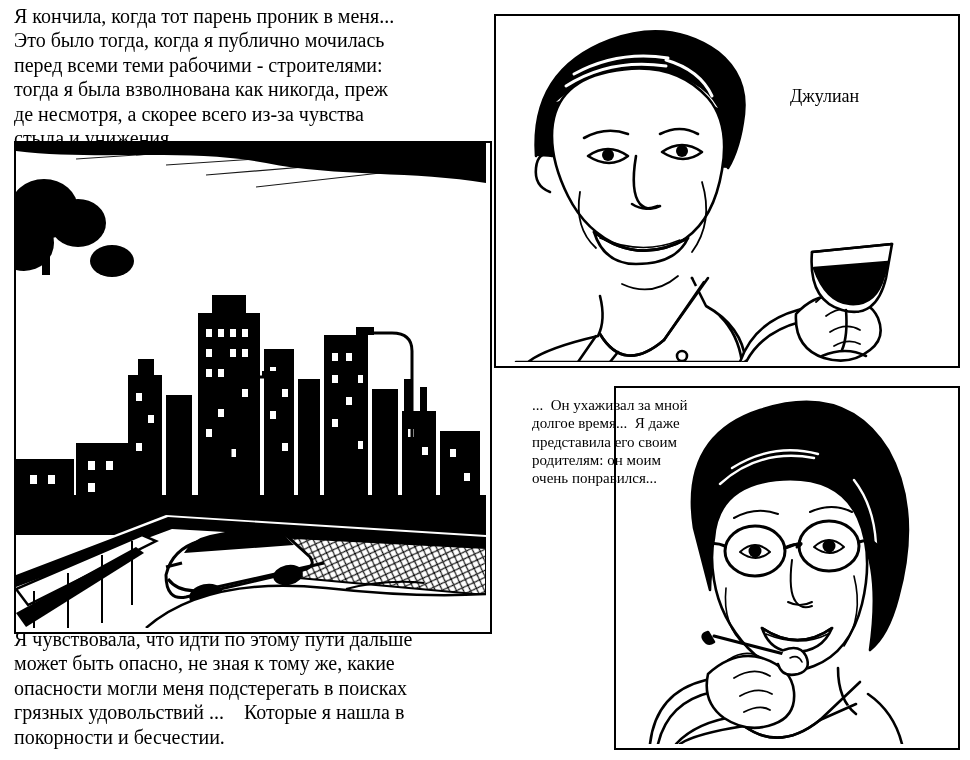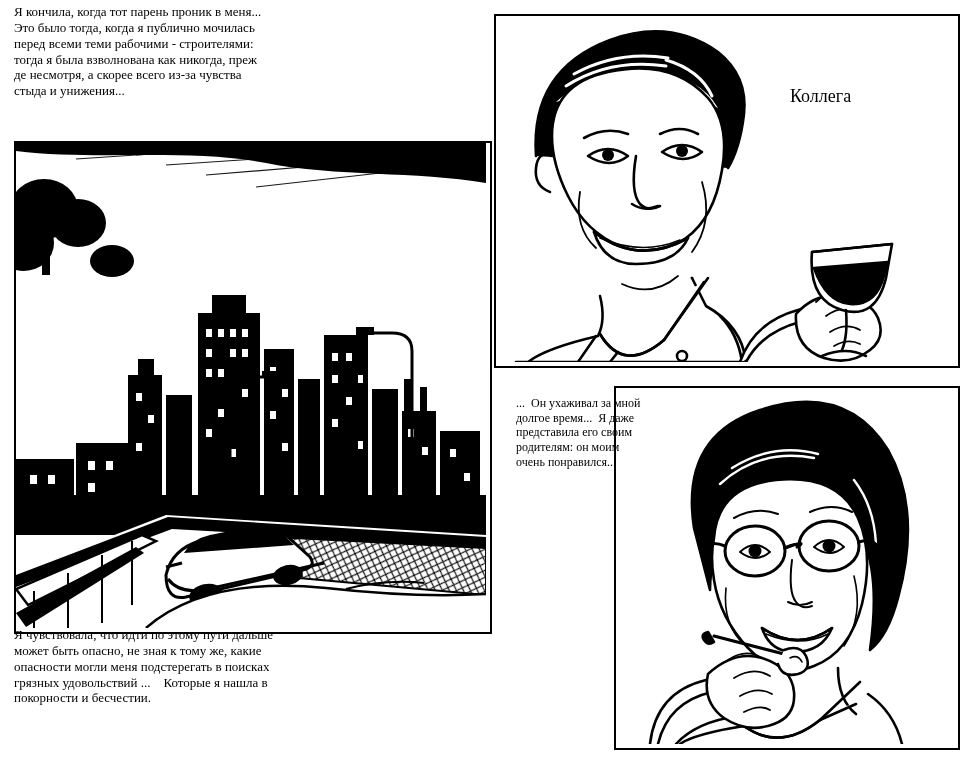--- a/index.html
+++ b/index.html
@@ -18,21 +18,21 @@
   .page {
     position: relative;
     width: 970px;
     height: 760px;
   }
 
   
   .caption {
     position: absolute;
     font-family: "Liberation Serif", serif;
-    font-size: 13px;
+    font-size: 20px;
     line-height: 1.22;
     color: #000;
     white-space: pre-wrap;
     text-align: left;
   }
 
   
   #narration-top {
     left: 14px;
     top: 4px;
@@ -84,24 +84,24 @@
     position: absolute;
     left: 614px;
     top: 386px;
     width: 342px;
     height: 360px;
     border: 2px solid #000;
     background: #ffffff;
     overflow: hidden;
   }
   #girl-speech {
-    left: 516px;
+    left: 532px;
     top: 396px;
     width: 232px;
-    font-size: 12px;
+    font-size: 15px;
     z-index: 5;
     font-family: Liberation Serif, serif;
   }
 
   svg { display: block; }
 </style>
 </head>
 <body>
 
 <div class="page">
@@ -315,21 +315,21 @@
 
         <path d="M316 236 q-4 48 30 58 q34 10 44 -32 l6 -34 Z" fill="#fff"></path>
         <path d="M318 252 q12 34 36 36 q26 2 34 -28 l4 -14 Z" fill="#000" stroke="#000"></path>
         <path d="M316 236 L396 228"></path>
         <path d="M350 294 q2 26 -4 40"></path>
         <path d="M326 340 q24 -10 44 0"></path>
       </g>
     </svg>
   </div>
 
-  <div class="caption" id="julian-name">Коллега</div>
+  <div class="caption" id="julian-name">Джулиан</div>
 
 
   <div id="girl-panel">
     <svg width="338" height="356" viewBox="0 0 338 356">
       <g fill="none" stroke="#000" stroke-width="2.6" stroke-linecap="round" stroke-linejoin="round">
 
         <path d="M78 140 q-14 -92 66 -118 q86 -28 128 40 q34 60 10 148 q-10 38 -28 52
                  q10 -70 -6 -108 q-14 -34 -62 -38 q-52 -4 -74 26 q-18 24 -18 60 Z" fill="#000" stroke="#000"></path>
         <path d="M96 112 q34 -48 98 -42 q54 6 72 48 q-34 -34 -86 -32 q-56 2 -84 26 Z" fill="#000" stroke="none"></path>
         <g stroke="#fff" stroke-width="2.4">

